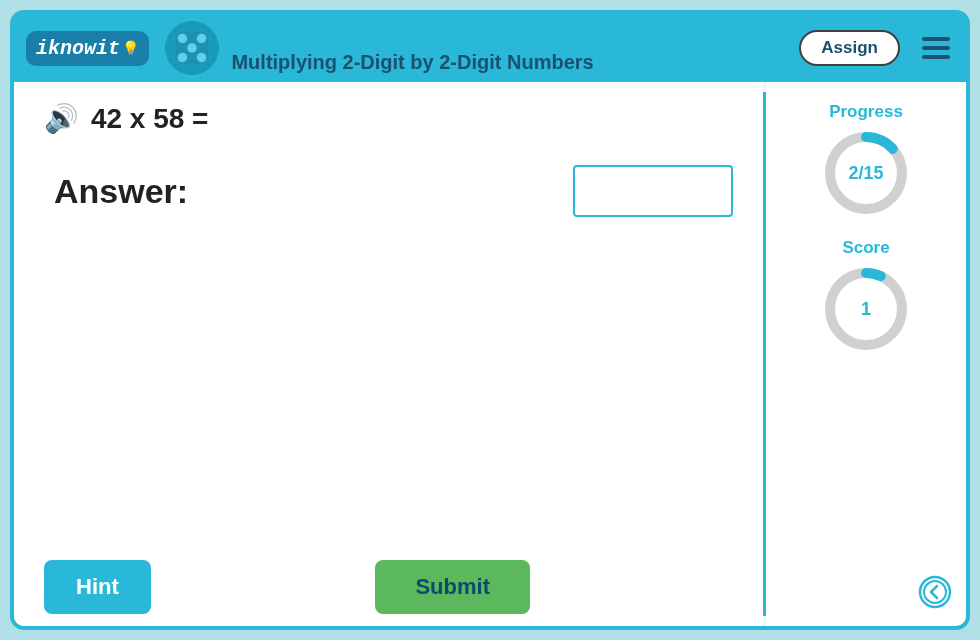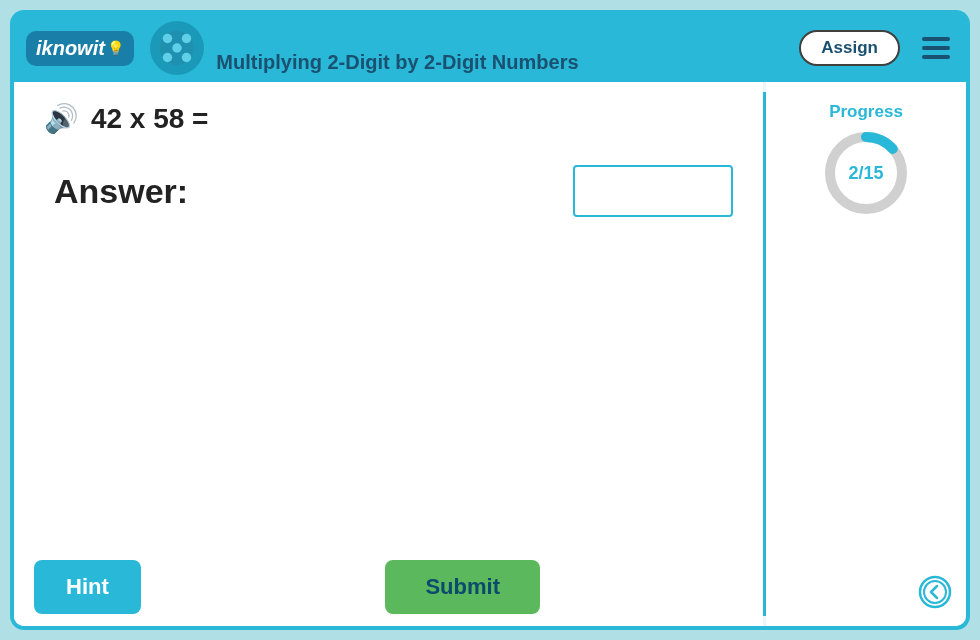--- a/index.html
+++ b/index.html
@@ -30,20 +30,21 @@
       padding: 0 12px;
       gap: 12px;
     }
     .logo-box {
       background: #1a7fa8;
       border-radius: 10px;
       padding: 6px 10px;
       display: flex;
       align-items: center;
       justify-content: center;
+      font-family: Liberation Mono, monospace;
     }
     .logo-text {
       color: white;
       font-size: 20px;
       font-weight: bold;
       font-style: italic;
     }
     .logo-bulb {
       color: #f5e642;
       font-size: 14px;
@@ -165,21 +166,21 @@
       border: 2.5px solid #29b8d8;
       border-radius: 4px;
       font-size: 22px;
       padding: 4px 10px;
       outline: none;
     }
     .bottom-bar {
       display: flex;
       justify-content: space-between;
       align-items: center;
-      padding: 12px 20px;
+      padding: 12px 30px;
       background: white;
       position: absolute;
       bottom: 0;
       left: 0;
       right: 203px;
     }
     .hint-btn {
       background: #29b8d8;
       color: white;
       border: none;
@@ -296,20 +297,31 @@
           <svg width="90" height="90" viewBox="0 0 90 90">
 
             <circle cx="45" cy="45" r="36" fill="none" stroke="#d0d0d0" stroke-width="10"></circle>
 
             <circle cx="45" cy="45" r="36" fill="none" stroke="#29b8d8" stroke-width="10" stroke-dasharray="30.1 196.1" stroke-linecap="round"></circle>
           </svg>
           <span class="donut-center-text">2/15</span>
         </div>
       </div>
 
+      <div class="stat-block">
+        <span class="stat-label">Score</span>
+        <div class="donut-container">
+          <svg width="90" height="90" viewBox="0 0 90 90">
+            <circle cx="45" cy="45" r="36" fill="none" stroke="#d0d0d0" stroke-width="10"></circle>
+
+            <circle cx="45" cy="45" r="36" fill="none" stroke="#29b8d8" stroke-width="10" stroke-dasharray="15.2 211" stroke-linecap="round"></circle>
+          </svg>
+          <span class="donut-center-text">1</span>
+        </div>
+      </div>
 
       <button class="back-btn" title="back">
         <svg width="34" height="34" viewBox="0 0 34 34">
           <circle cx="17" cy="17" r="15" fill="none" stroke="#29b8d8" stroke-width="2.5"></circle>
           <circle cx="17" cy="17" r="11" fill="none" stroke="#29b8d8" stroke-width="2"></circle>
           <polyline points="19,11 13,17 19,23" fill="none" stroke="#29b8d8" stroke-width="2.5" stroke-linecap="round" stroke-linejoin="round"></polyline>
         </svg>
       </button>
     </div>
   </div>

